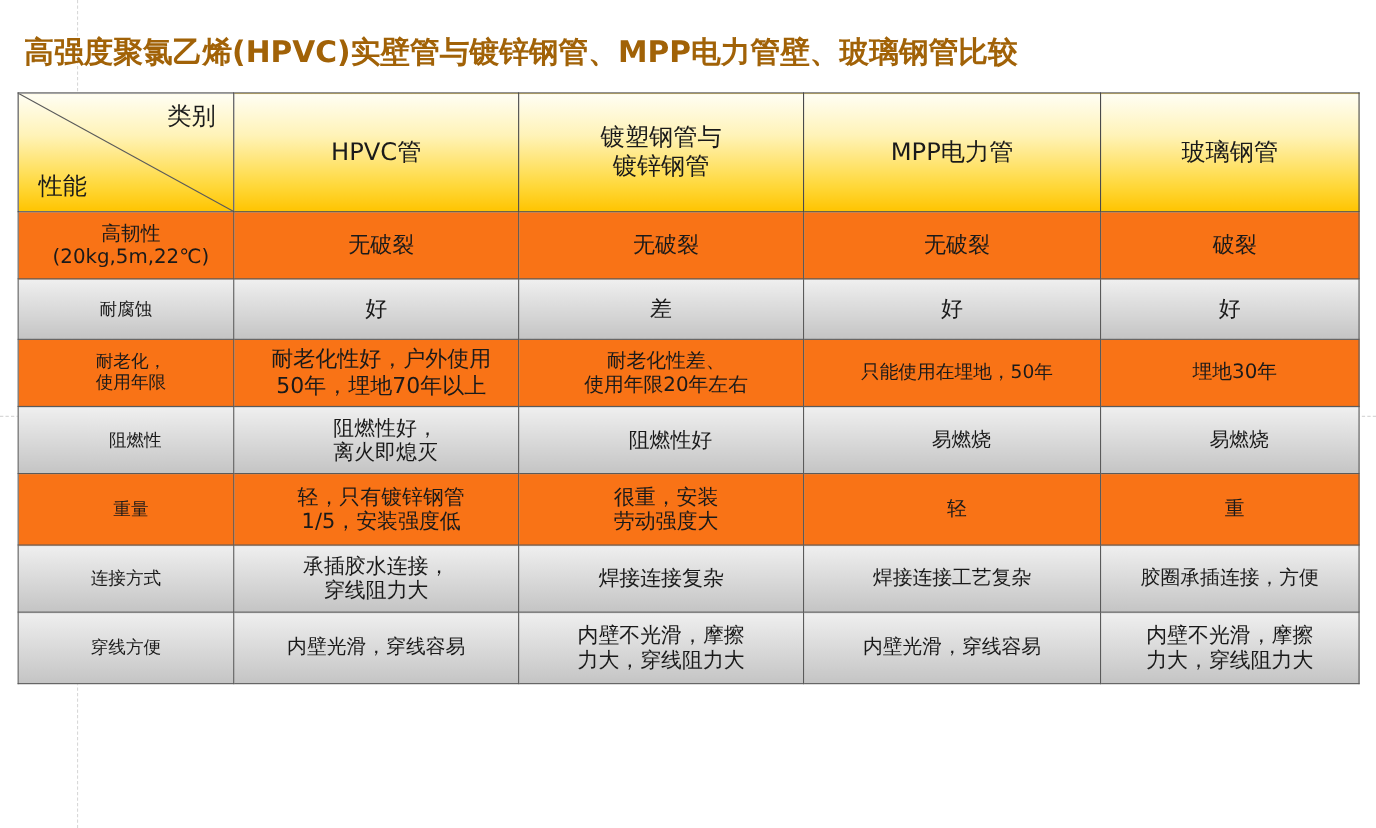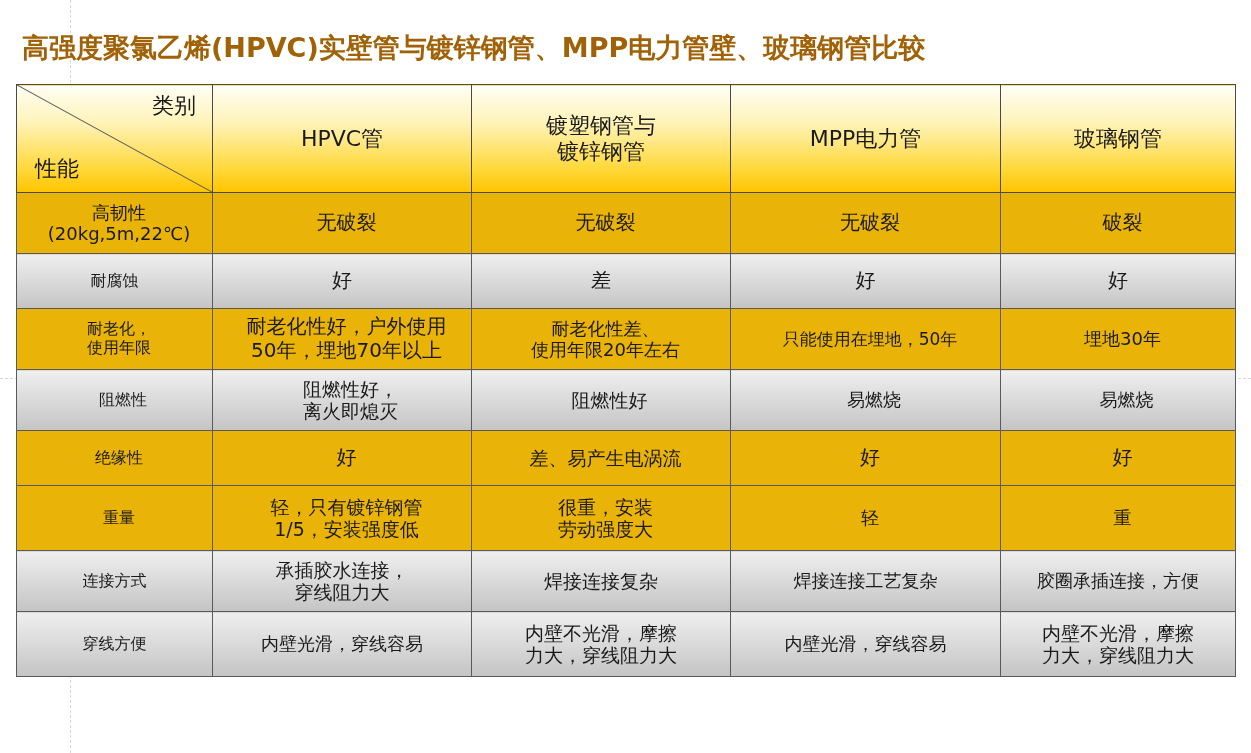--- a/index.html
+++ b/index.html
@@ -75,21 +75,21 @@
   }
   td.corner .cat{
     position:absolute;right:16px;top:6px;font-size:22px;
   }
   td.corner .perf{
     position:absolute;left:18px;bottom:8px;font-size:22px;
   }
   .hdr-2line{line-height:1.15;}
 
   
-  tr.odd td{background:#eab308;padding-left:12px;}
+  tr.odd td{background:#f97316;padding-left:12px;}
   tr.even td{background:linear-gradient(to bottom,#EFEFEF 0%,#E2E2E2 30%,#CFCFCF 75%,#C4C4C4 100%);}
 
   tr.r1 td{height:56px;}
   tr.r2 td{height:50px;}
   tr.r3 td{height:56px;}
   tr.r4 td{height:56px;padding-left:20px;}
   tr.r5 td{height:50px;}
   tr.r6 td{height:50px;}
   tr.r7 td{height:60px;margin-left:44px;}
   tr.r8 td{height:56px;}
@@ -215,37 +215,20 @@
             <div class="cell s-19">阻燃性好</div>
           </td>
       <td>
             <div class="cell s-18">易燃烧</div>
           </td>
       <td>
             <div class="cell s-18">易燃烧</div>
           </td>
     </tr>
 
-    <tr class="odd r5">
-      <td>
-            <div class="cell s-lbl">绝缘性</div>
-          </td>
-      <td>
-            <div class="cell s-20">好</div>
-          </td>
-      <td>
-            <div class="cell s-19">差、易产生电涡流</div>
-          </td>
-      <td>
-            <div class="cell s-20">好</div>
-          </td>
-      <td>
-            <div class="cell s-20">好</div>
-          </td>
-    </tr>
 
 
     <tr class="odd r7">
       <td>
             <div class="cell s-lbl">重量</div>
           </td>
       <td>
             <div class="cell s-19">轻，只有镀锌钢管
 1/5，安装强度低</div>
           </td>

